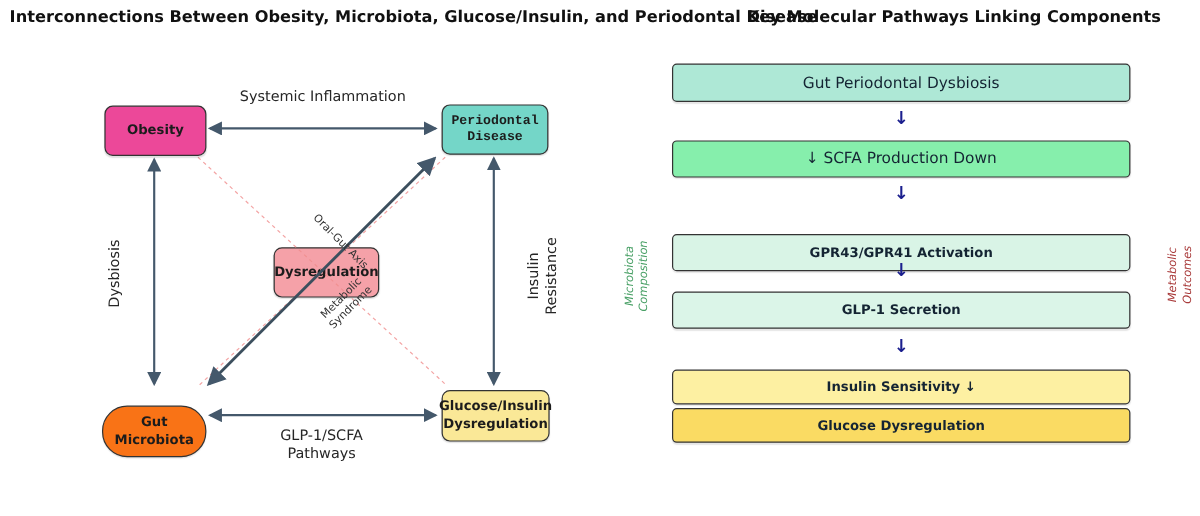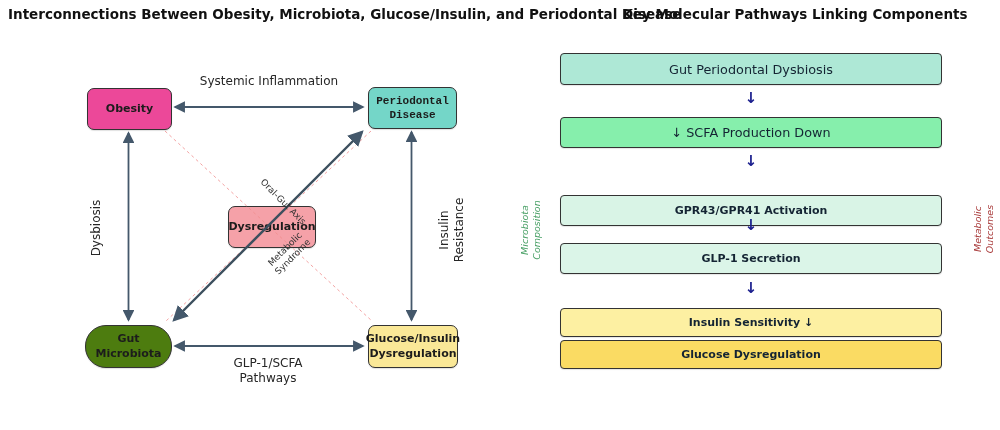--- a/index.html
+++ b/index.html
@@ -50,21 +50,21 @@
     <line x1="175" y1="107" x2="363" y2="107" stroke="#44586b" stroke-width="1.8" marker-start="url(#ah)" marker-end="url(#ah)"></line>
     <line x1="128.5" y1="133" x2="128.5" y2="320" stroke="#44586b" stroke-width="1.8" marker-start="url(#ah)" marker-end="url(#ah)"></line>
     <line x1="411.5" y1="132" x2="411.5" y2="320" stroke="#44586b" stroke-width="1.8" marker-start="url(#ah)" marker-end="url(#ah)"></line>
     <line x1="175" y1="346" x2="363" y2="346" stroke="#44586b" stroke-width="1.8" marker-start="url(#ah)" marker-end="url(#ah)"></line>
     <line x1="174" y1="320" x2="362" y2="132" stroke="#3c4f5e" stroke-width="2.4" marker-start="url(#ah)" marker-end="url(#ah)"></line>
   </svg>
 
   <div class="node above" style="left: 87px; top: 88px; width: 83px; height: 40px; background-color: #ec4899;">Obesity</div>
   <div class="node above" style="left: 368px; top: 87px; width: 87px; height: 40px; background-color: rgb(116, 214, 200); font-family: Liberation Mono, monospace;">Periodontal
 Disease</div>
-  <div class="node above" style="left: 85px; top: 325px; width: 85px; height: 41px; background-color: #4d7c0f; border-radius: 21px;">Gut
+  <div class="node above" style="left: 85px; top: 338px; width: 85px; height: 41px; background-color: #f97316; border-radius: 21px;">Gut
 Microbiota</div>
   <div class="node above" style="left: 368px; top: 325px; width: 88px; height: 41px; background-color: rgb(250, 232, 151);">Glucose/Insulin
 Dysregulation</div>
 
   <div class="edge-label" style="left:269px;top:81px;">Systemic Inflammation</div>
   <div class="edge-label" style="left:96px;top:228px;transform:translate(-50%,-50%) rotate(-90deg);">Dysbiosis</div>
   <div class="edge-label" style="left:452px;top:230px;transform:translate(-50%,-50%) rotate(-90deg);">Insulin
 Resistance</div>
   <div class="edge-label" style="left:268px;top:371px;">GLP-1/SCFA
 Pathways</div>

